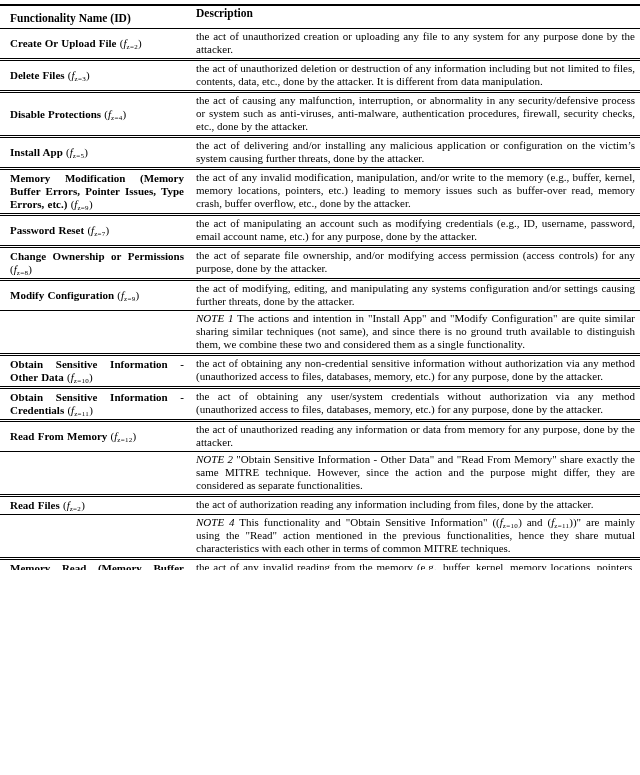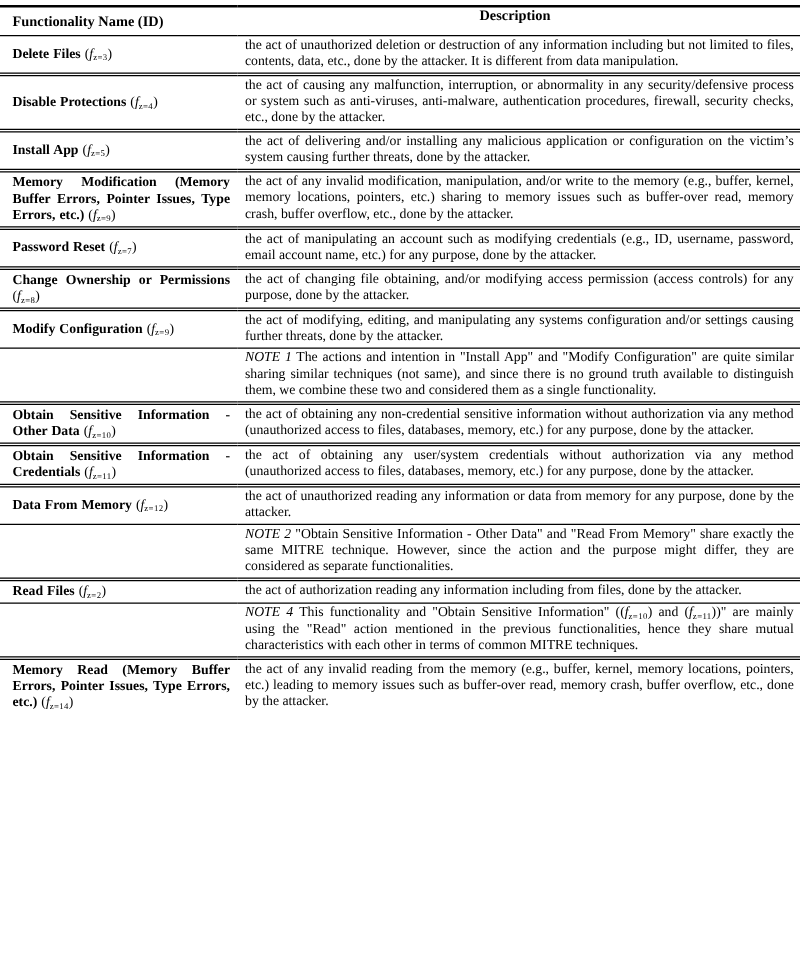--- a/index.html
+++ b/index.html
@@ -30,21 +30,21 @@
   col.c-desc { width: 450px; }
 
   th.name-col {
     text-align: left;
     vertical-align: bottom;
     font-weight: bold;
     font-size: 11.5px;
     padding: 2px 4px 3px 10px;
   }
   th.desc-col {
-    text-align: center;
+    text-align: left;
     vertical-align: top;
     font-weight: bold;
     font-size: 11.5px;
     padding: 1px 12px 8px 6px;
   }
   thead th { border-bottom: 1.5px solid #000; }
 
   tbody tr.fn-row > td { border-top: 3px double #000; }
   tbody tr.note-row > td { border-top: 1px solid #000; }
   tbody tr:first-child > td { border-top: 1.5px solid #000; }
@@ -87,61 +87,65 @@
       <col class="c-desc">
     </colgroup>
     <thead>
       <tr>
         <th class="name-col">Functionality Name (ID)</th>
         <th class="desc-col">Description</th>
       </tr>
     </thead>
     <tbody>
         <tr class="fn-row">
+          <td class="name-cell"><span>Create Or Upload File </span><span class="fn-id">(<span><i>f</i><sub>z=2</sub></span>)</span></td>
+          <td class="desc-cell"><span>the act of unauthorized creation or uploading any file to any system for any purpose done by the attacker.</span></td>
+        </tr>
+        <tr class="fn-row">
           <td class="name-cell"><span>Delete Files </span><span class="fn-id">(<span><i>f</i><sub>z=3</sub></span>)</span></td>
           <td class="desc-cell"><span>the act of unauthorized deletion or destruction of any information including but not limited to files, contents, data, etc., done by the attacker. It is different from data manipulation.</span></td>
         </tr>
         <tr class="fn-row">
           <td class="name-cell"><span>Disable Protections </span><span class="fn-id">(<span><i>f</i><sub>z=4</sub></span>)</span></td>
           <td class="desc-cell"><span>the act of causing any malfunction, interruption, or abnormality in any security/defensive process or system such as anti-viruses, anti-malware, authentication procedures, firewall, security checks, etc., done by the attacker.</span></td>
         </tr>
         <tr class="fn-row">
           <td class="name-cell"><span>Install App </span><span class="fn-id">(<span><i>f</i><sub>z=5</sub></span>)</span></td>
           <td class="desc-cell"><span>the act of delivering and/or installing any malicious application or configuration on the victim’s system causing further threats, done by the attacker.</span></td>
         </tr>
         <tr class="fn-row">
           <td class="name-cell"><span>Memory Modification (Memory Buffer Errors, Pointer Issues, Type Errors, etc.) </span><span class="fn-id">(<span><i>f</i><sub>z=9</sub></span>)</span></td>
-          <td class="desc-cell"><span>the act of any invalid modification, manipulation, and/or write to the memory (e.g., buffer, kernel, memory locations, pointers, etc.) sharing to memory issues such as buffer-over read, memory crash, buffer overflow, etc., done by the attacker.</span></td>
+          <td class="desc-cell"><span>the act of any invalid modification, manipulation, and/or write to the memory (e.g., buffer, kernel, memory locations, pointers, etc.) leading to memory issues such as buffer-over read, memory crash, buffer overflow, etc., done by the attacker.</span></td>
         </tr>
         <tr class="fn-row">
           <td class="name-cell"><span>Password Reset </span><span class="fn-id">(<span><i>f</i><sub>z=7</sub></span>)</span></td>
           <td class="desc-cell"><span>the act of manipulating an account such as modifying credentials (e.g., ID, username, password, email account name, etc.) for any purpose, done by the attacker.</span></td>
         </tr>
         <tr class="fn-row">
           <td class="name-cell"><span>Change Ownership or Permissions </span><span class="fn-id">(<span><i>f</i><sub>z=8</sub></span>)</span></td>
-          <td class="desc-cell"><span>the act of changing file obtaining, and/or modifying access permission (access controls) for any purpose, done by the attacker.</span></td>
+          <td class="desc-cell"><span>the act of separate file ownership, and/or modifying access permission (access controls) for any purpose, done by the attacker.</span></td>
         </tr>
         <tr class="fn-row">
           <td class="name-cell"><span>Modify Configuration </span><span class="fn-id">(<span><i>f</i><sub>z=9</sub></span>)</span></td>
           <td class="desc-cell"><span>the act of modifying, editing, and manipulating any systems configuration and/or settings causing further threats, done by the attacker.</span></td>
         </tr>
         <tr class="note-row">
           <td class="name-cell"></td>
           <td class="desc-cell"><span class="it">NOTE 1</span><span> The actions and intention in "Install App" and "Modify Configuration" are quite similar sharing similar techniques (not same), and since there is no ground truth available to distinguish them, we combine these two and considered them as a single functionality.</span></td>
         </tr>
         <tr class="fn-row">
           <td class="name-cell"><span>Obtain Sensitive Information - Other Data </span><span class="fn-id">(<span><i>f</i><sub>z=10</sub></span>)</span></td>
           <td class="desc-cell"><span>the act of obtaining any non-credential sensitive information without authorization via any method (unauthorized access to files, databases, memory, etc.) for any purpose, done by the attacker.</span></td>
         </tr>
         <tr class="fn-row">
           <td class="name-cell"><span>Obtain Sensitive Information - Credentials </span><span class="fn-id">(<span><i>f</i><sub>z=11</sub></span>)</span></td>
           <td class="desc-cell"><span>the act of obtaining any user/system credentials without authorization via any method (unauthorized access to files, databases, memory, etc.) for any purpose, done by the attacker.</span></td>
         </tr>
         <tr class="fn-row">
-          <td class="name-cell"><span>Data From Memory </span><span class="fn-id">(<span><i>f</i><sub>z=12</sub></span>)</span></td>
+          <td class="name-cell"><span>Read From Memory </span><span class="fn-id">(<span><i>f</i><sub>z=12</sub></span>)</span></td>
           <td class="desc-cell"><span>the act of unauthorized reading any information or data from memory for any purpose, done by the attacker.</span></td>
         </tr>
         <tr class="note-row">
           <td class="name-cell"></td>
           <td class="desc-cell"><span class="it">NOTE 2</span><span> "Obtain Sensitive Information - Other Data" and "Read From Memory" share exactly the same MITRE technique. However, since the action and the purpose might differ, they are considered as separate functionalities.</span></td>
         </tr>
         <tr class="fn-row">
           <td class="name-cell"><span>Read Files </span><span class="fn-id">(<span><i>f</i><sub>z=2</sub></span>)</span></td>
           <td class="desc-cell"><span>the act of authorization reading any information including from files, done by the attacker.</span></td>
         </tr>

